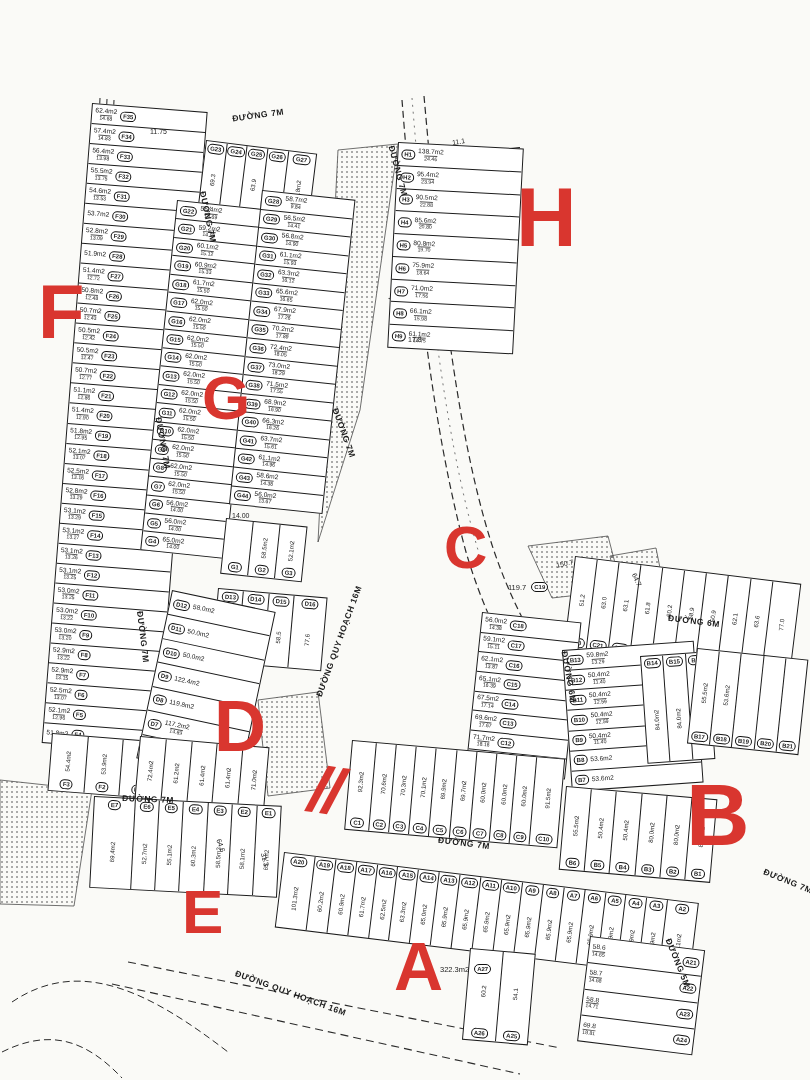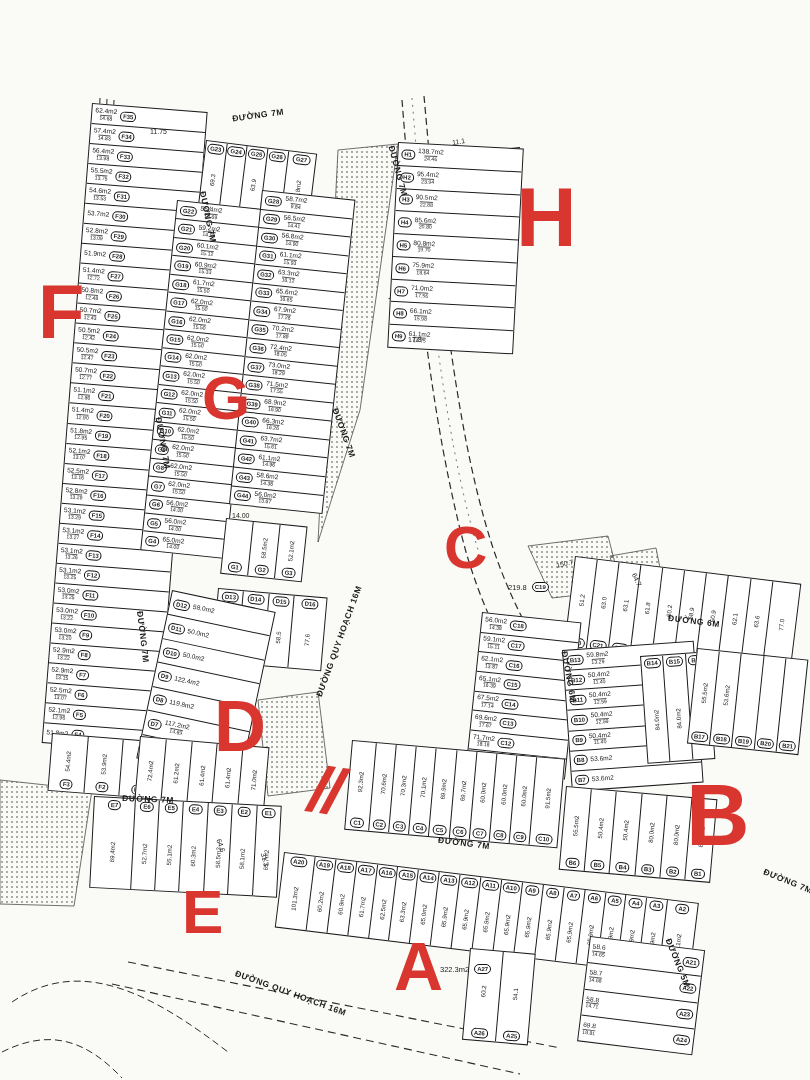--- a/index.html
+++ b/index.html
@@ -801,21 +801,21 @@
       <div class="lot-col">
         <span class="vtext">60.0m2</span>
         <span class="badge">C9</span>
       </div>
       <div class="lot-col" style="flex-grow: 1.4;">
         <span class="vtext">91.5m2</span>
         <span class="badge">C10</span>
       </div>
     </div>
   <div class="loose" style="left:508px;top:582px;">
-    <span class="area">219.8</span>
+    <span class="area">119.7</span>
     <span class="badge">C19</span>
   </div>
 
   <div class="seg rows id-first" style="left:562px;top:650px;width:132px;height:142px;transform:rotate(-4deg)">
       <div class="lot-row">
         <span class="badge">B13</span>
         <span class="atxt">
           <span class="area">59.8m2</span>
           <span class="dim">13.29</span>
         </span>

